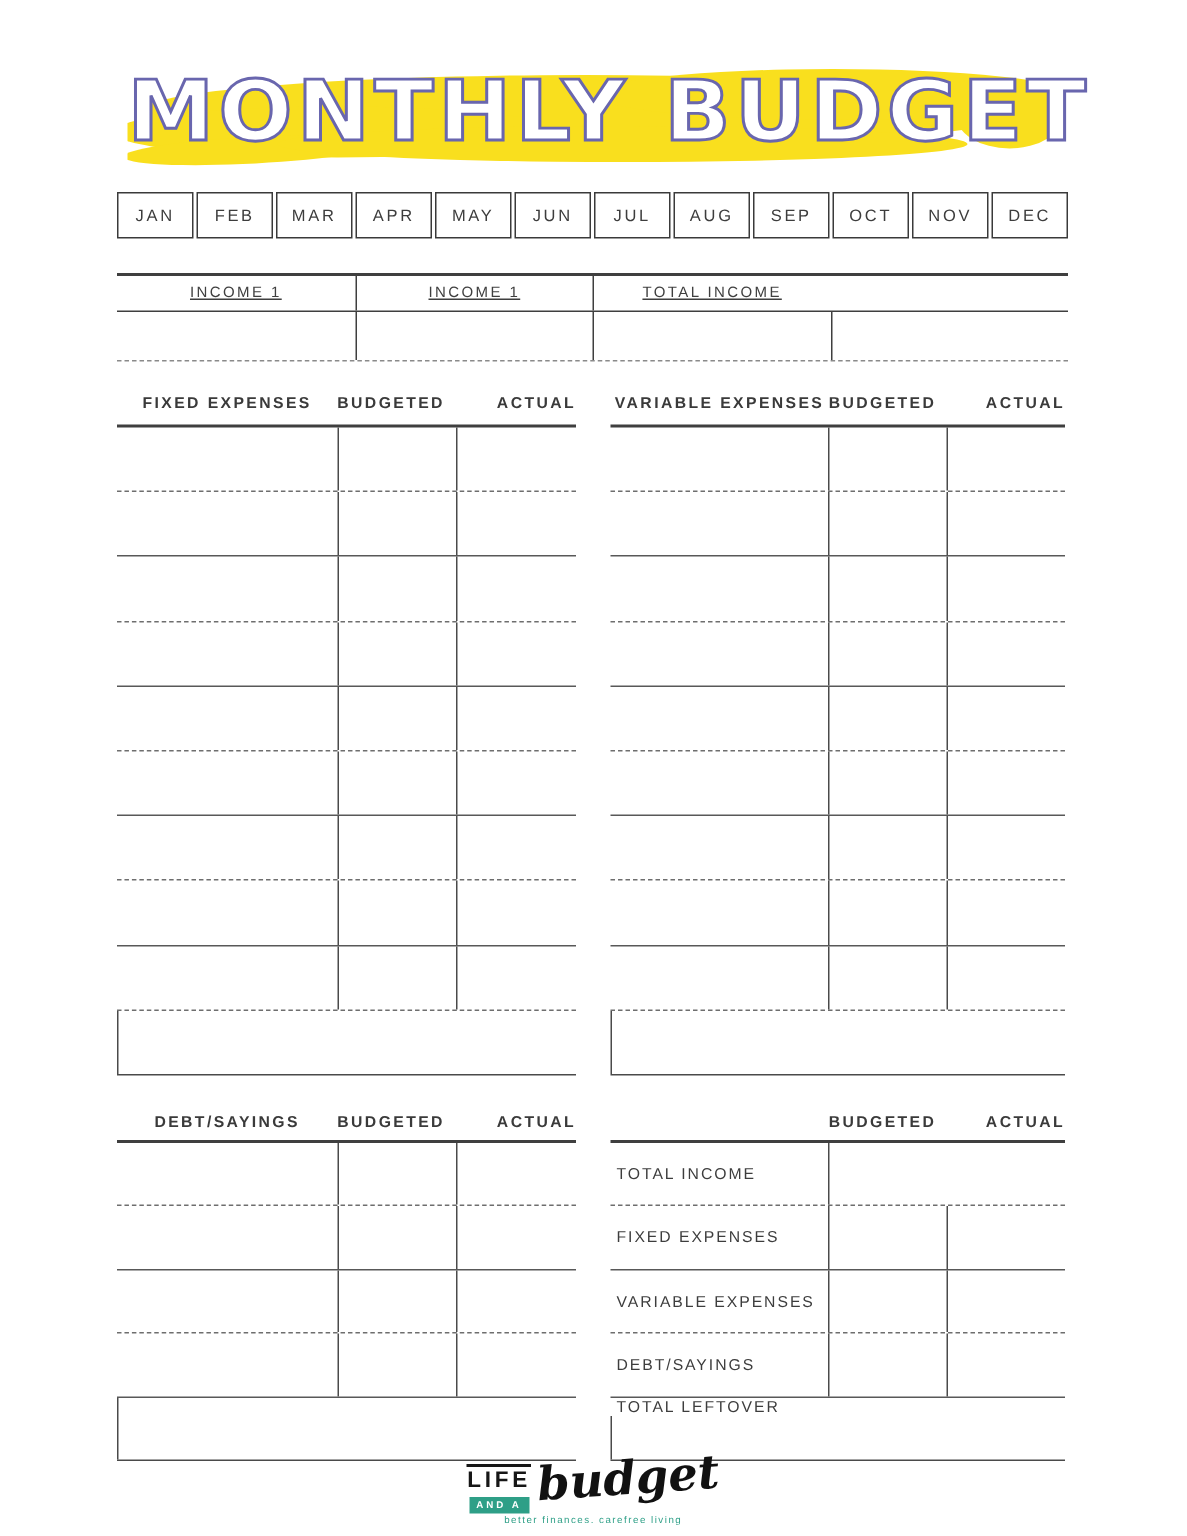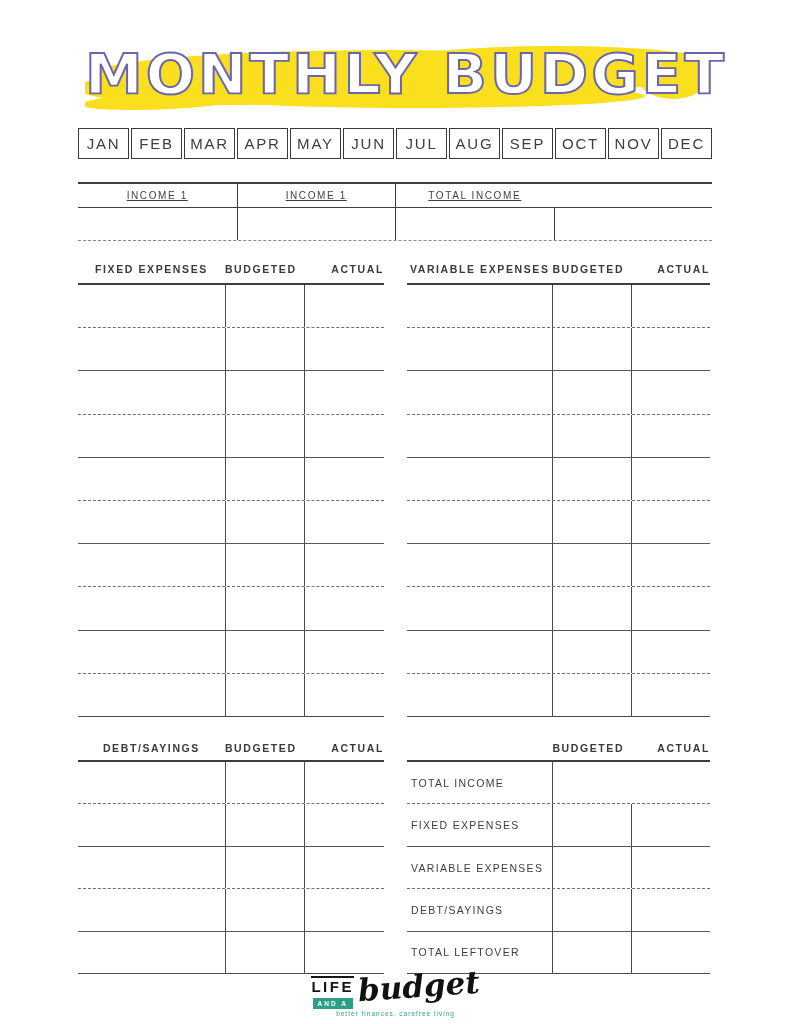--- a/index.html
+++ b/index.html
@@ -10,21 +10,21 @@
   .title-wrap{position:absolute;left:85px;top:36px;width:625px;height:76px;}
   .brush-svg{position:absolute;left:0;top:0;width:625px;height:76px;}
   .page-title{position:absolute;left:0;top:2px;width:625px;margin:0;text-align:center;
     font-family:"DejaVu Sans","Liberation Sans",sans-serif;font-weight:700;font-size:58px;line-height:72px;
     letter-spacing:3px;white-space:nowrap;color:#ffffff;
     -webkit-text-stroke:2px var(--accent-purple,#6966AE);transform:scaleY(.96);}
 
   
   .months{position:absolute;left:78px;top:128px;width:634px;height:31px;display:flex;gap:2px;}
   .month-cell{flex:1;border:1.5px solid #3a3a3a;display:flex;align-items:center;justify-content:center;
-    font-size:15px;letter-spacing:1.8px;color:#3d3d3d;background:#fff;}
+    font-size:11px;letter-spacing:1.8px;color:#3d3d3d;background:#fff;}
 
   
   .income{position:absolute;left:78px;top:182px;width:634px;border-top:2px solid #3f3f3f;
     border-bottom:1px dashed #8a8a8a;}
   .inc-row{display:flex;}
   .inc-head{height:23px;border-bottom:1.5px solid #3f3f3f;}
   .inc-body{height:32px;}
   .inc-cell{width:25%;display:flex;align-items:center;justify-content:center;
     font-size:10px;letter-spacing:1.6px;color:#3f3f3f;box-sizing:border-box;text-decoration:underline;}
   .inc-cell + .inc-cell{border-left:1.5px solid #3f3f3f;}
@@ -32,21 +32,21 @@
   
   .tbl-head{position:absolute;display:flex;height:16px;align-items:center;}
   .tbl-head .h1{width:48%;text-align:center;}
   .tbl-head .h2{width:26%;text-align:left;}
   .tbl-head .h3{flex:1;text-align:right;}
   .tbl-head span{font-size:10.5px;font-weight:700;letter-spacing:1.6px;color:#3a3a3a;}
 
   .grid{position:absolute;display:flex;flex-direction:column;border-top:2.5px solid #3f3f3f;box-sizing:border-box;}
   .grid .row{flex:1;display:flex;border-bottom:1px solid #585858;}
   .grid .row:nth-child(odd){border-bottom-style:dashed;border-bottom-color:#6e6e6e;}
-  .grid .row:last-child{border-bottom:1.5px solid #4a4a4a;}
+  .grid .row:last-child{border-bottom:1.5px solid #4a4a4a;flex-direction:column;}
   .grid .c1{width:48%;box-sizing:border-box;}
   .grid .c2{width:26%;border-left:1.5px solid #4a4a4a;box-sizing:border-box;}
   .grid .c3{flex:1;border-left:1.5px solid #4a4a4a;box-sizing:border-box;}
 
   #fixed-grid{left:78px;top:283px;width:306px;height:434px;}
   #variable-grid{left:407px;top:283px;width:303px;height:434px;}
   #debt-grid{left:78px;top:760px;width:306px;height:214px;}
   #summary-grid{left:407px;top:760px;width:303px;height:214px;}
 
   #fixed-head{left:78px;top:261px;width:306px;}

